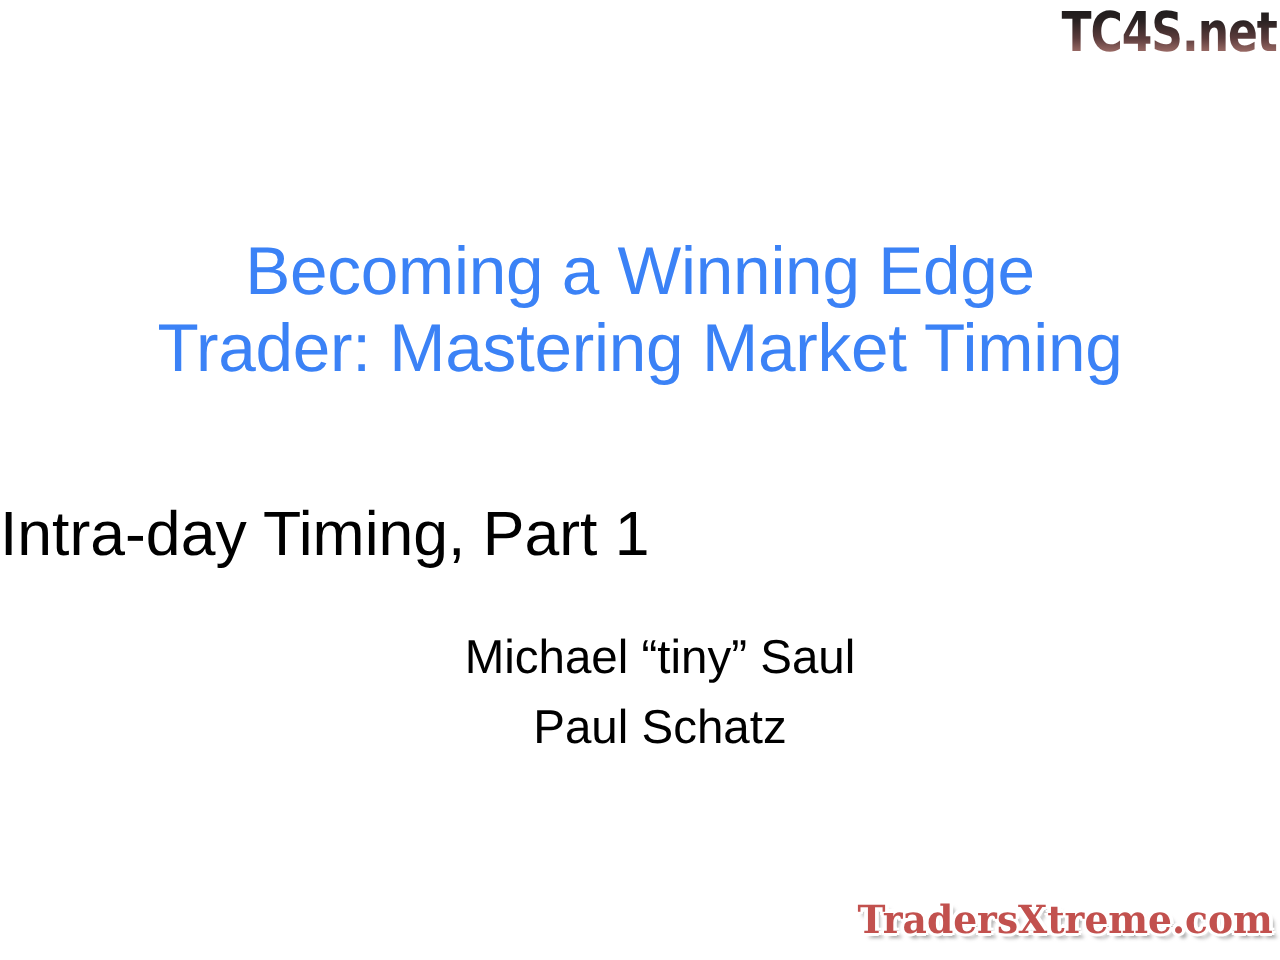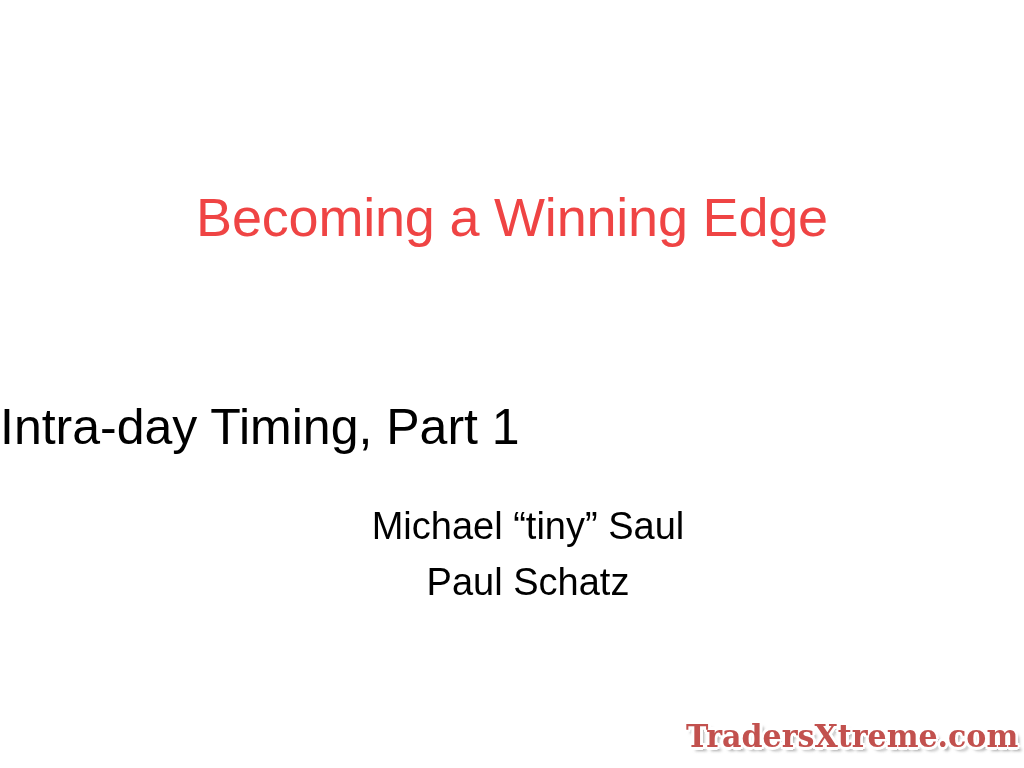--- a/index.html
+++ b/index.html
@@ -59,21 +59,21 @@
     left: 0;
     top: 186px;
     width: 1024px;
     text-align: center;
   }
   #title-block .title-line {
     font-family: "Liberation Sans", sans-serif;
     font-weight: 400;
     font-size: 54px;
     line-height: 62px;
-    color: #ef4444;
+    color: #3b82f6;
     letter-spacing: -0.2px;
     white-space: nowrap;
   }
 
   
   #subtitle-block {
     position: absolute;
     left: 0;
     top: 398px;
     width: 1024px;
@@ -165,23 +165,27 @@
        2px -2px 0 #ffffff,
       -2px -2px 0 #ffffff,
        4px 4px 3px rgba(110,110,110,0.6);
   }
 </style>
 </head>
 <body>
 
 <div id="slide">
 
+  <div id="tc4s-logo">
+    <span class="tc4s-text">TC4S.net</span>
+  </div>
 
   <div id="title-block">
     <div class="title-line">Becoming a Winning Edge</div>
+    <div class="title-line">Trader: Mastering Market Timing</div>
   </div>
 
   <div id="subtitle-block">
     <div class="subtitle-line">Intra-day Timing, Part 1</div>
   </div>
 
   <div id="authors-block">
     <div class="author-line">Michael “tiny” Saul</div>
     <div class="author-line">Paul Schatz</div>
   </div>

